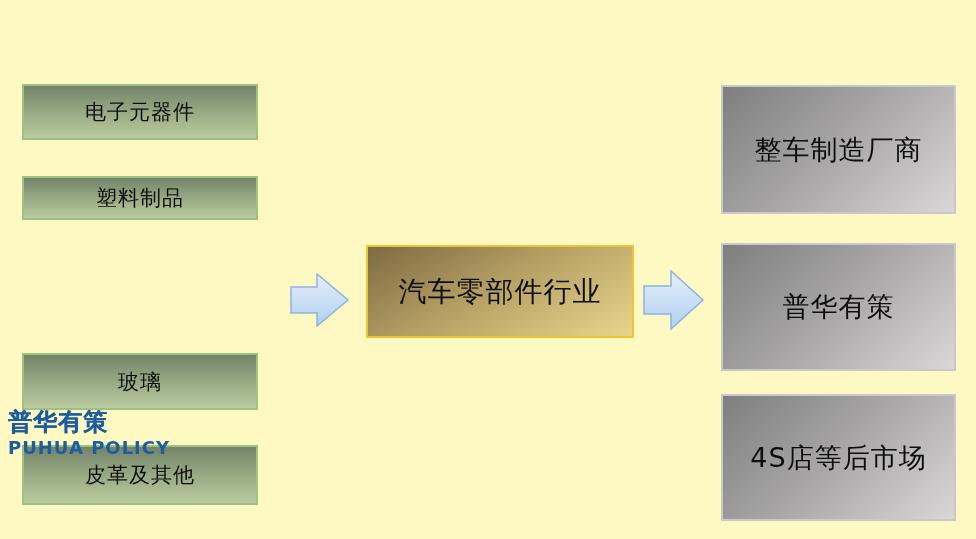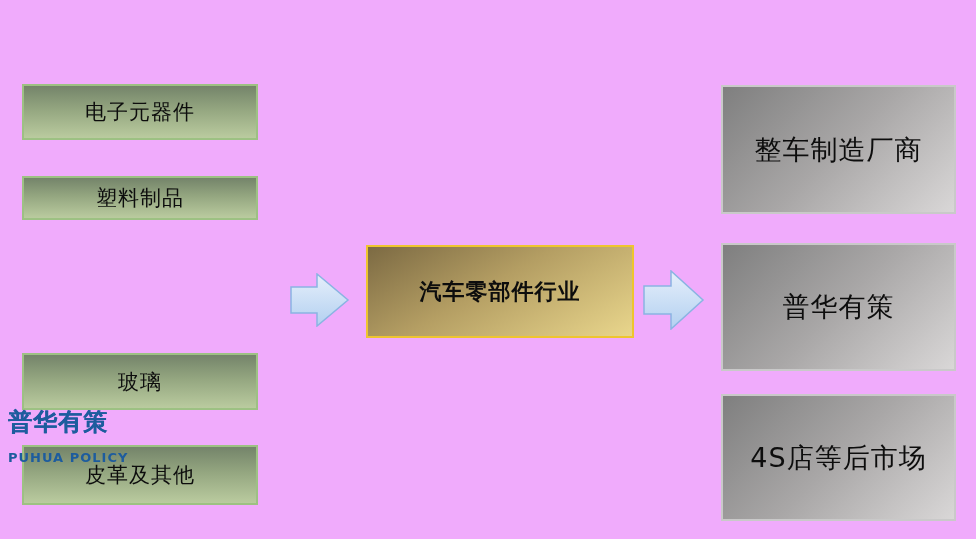--- a/index.html
+++ b/index.html
@@ -5,21 +5,21 @@
   html, body {
     margin: 0;
     padding: 0;
     background: #000000;
     font-family: "DejaVu Sans", "Liberation Sans", sans-serif;
   }
   .canvas {
     position: relative;
     width: 976px;
     height: 539px;
-    background: #f0abfc;
+    background: #fef9c3;
     overflow: hidden;
   }
   .box {
     position: absolute;
     display: flex;
     align-items: center;
     justify-content: center;
     text-align: center;
     color: #0d0d0d;
     box-sizing: border-box;
@@ -32,22 +32,22 @@
     font-size: 21px;
     letter-spacing: 1px;
   }
   .gold {
     left: 366px;
     top: 245px;
     width: 268px;
     height: 93px;
     background: linear-gradient(150deg, #7c6a43 0%, #b49e63 45%, #e9d68c 100%);
     border: 2px solid #eec52f;
-    font-size: 22px;
-    font-weight: bold;
+    font-size: 28px;
+    font-weight: normal;
     letter-spacing: 1px;
   }
   .gray {
     left: 721px;
     width: 235px;
     background: linear-gradient(135deg, #7f7f7f 0%, #a9a7a7 50%, #d9d7d7 100%);
     border: 2px solid #c9c9c9;
     font-size: 27px;
     letter-spacing: 1px;
   }
@@ -62,22 +62,22 @@
     color: #1d5c9e;
     line-height: 1;
   }
   .logo-cn {
     font-size: 24px;
     font-weight: 900;
     letter-spacing: 1px;
     text-shadow: 0.5px 0 0 #1d5c9e;
   }
   .logo-en {
-    margin-top: 17px;
-    font-size: 13px;
+    margin-top: 5px;
+    font-size: 18px;
     font-weight: bold;
     letter-spacing: 1px;
   }
 </style>
 </head>
 <body>
 
 <div class="canvas">
 
   <div class="box green" style="top:84px;height:56px">

